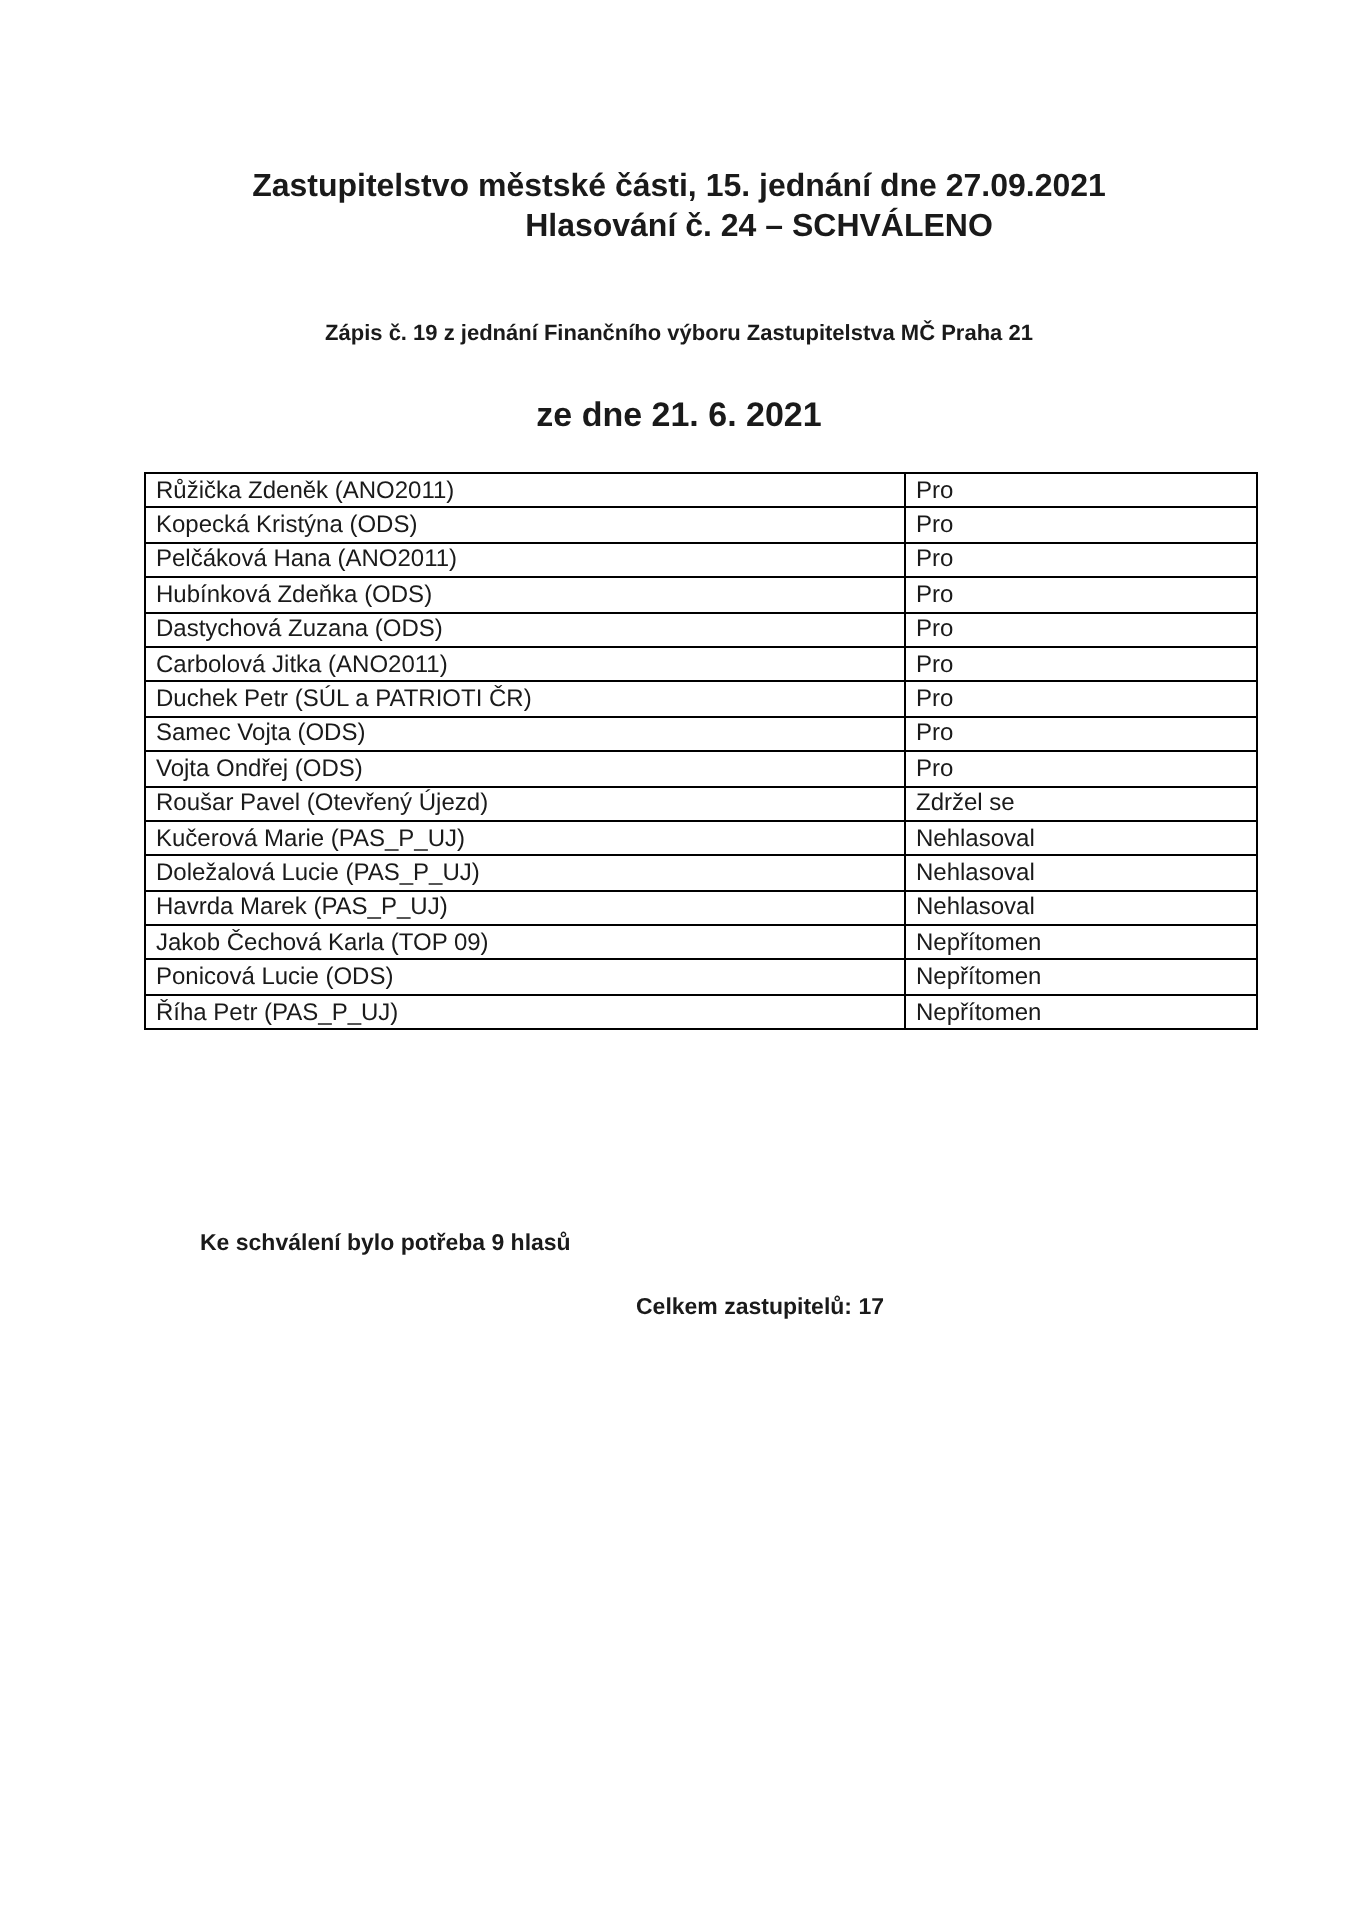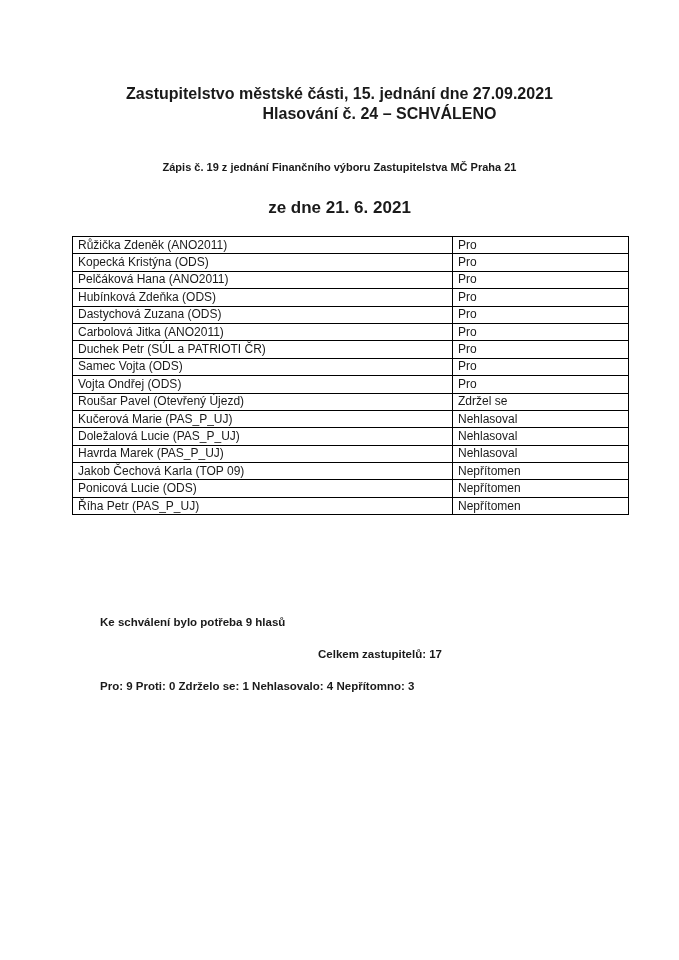--- a/index.html
+++ b/index.html
@@ -141,15 +141,14 @@
       </tr>
       <tr>
         <td class="member-col">Říha Petr (PAS_P_UJ)</td>
         <td class="vote-col">Nepřítomen</td>
       </tr>
     </tbody>
   </table>
 
   <div class="summary-line required">Ke schválení bylo potřeba 9 hlasů</div>
   <div class="summary-line total">Celkem zastupitelů: 17</div>
-  <div class="summary-line results">Pro: 9 Proti: 0 Zdrželo se: 1 Nehlasovalo: 4 Nepřítomno: 3</div>
 
 </div>
 
 </body></html>

